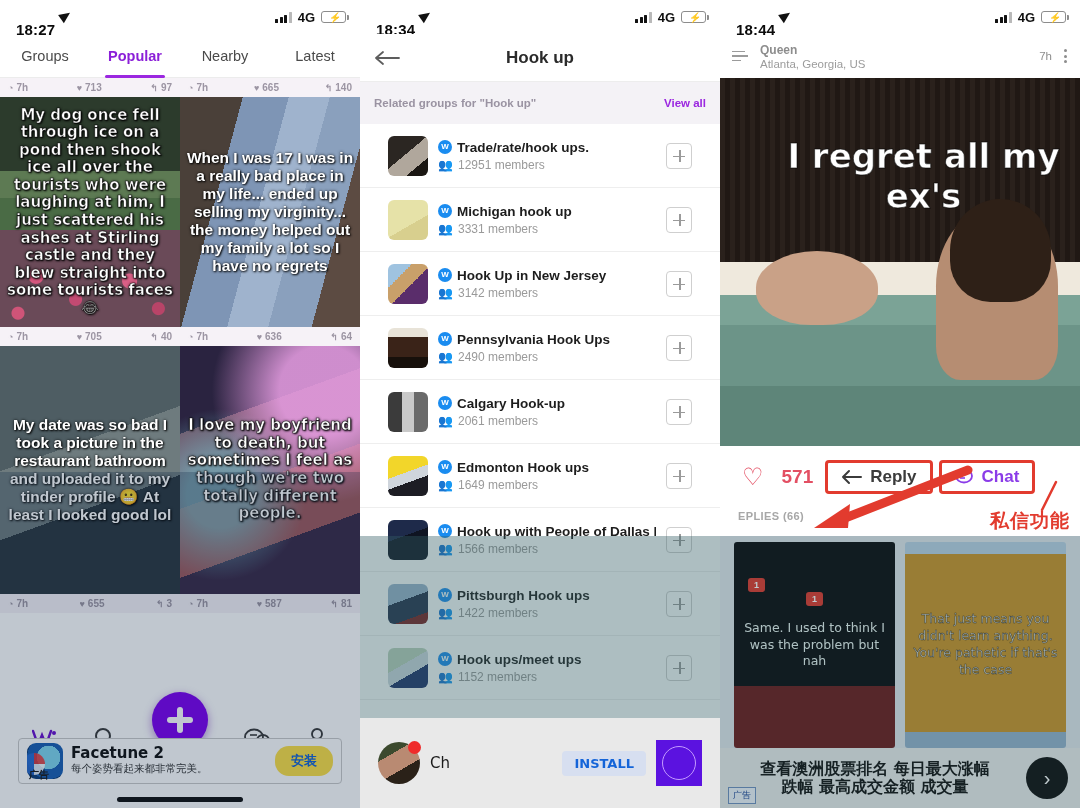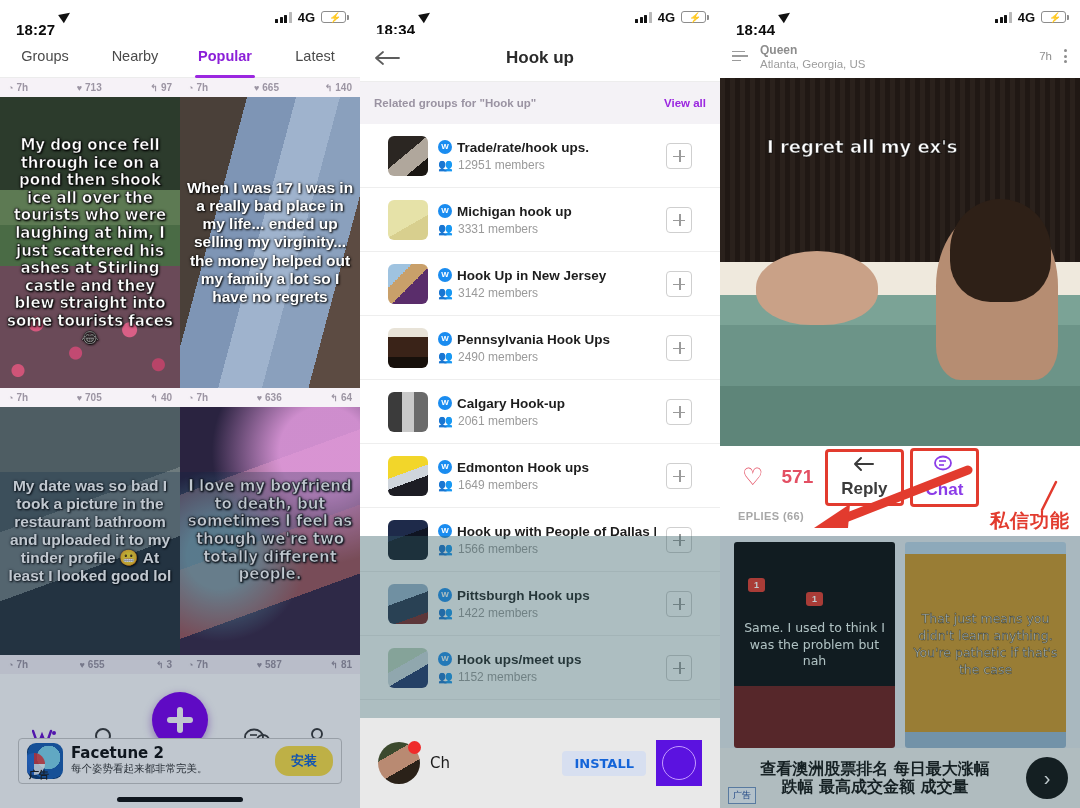--- a/index.html
+++ b/index.html
@@ -45,21 +45,21 @@
   .tab.active::after { content:""; position:absolute; left:17%; right:17%;
     bottom:0; height:3px; background:#9b27e0; border-radius:2px; }
 
   .grid { display:flex; flex-wrap:wrap; }
   .card { width:180px; position:relative; }
   .stat { height:19px; background:#f6f2f7; display:flex; align-items:center;
     justify-content:space-between; padding:0 8px; font-size:10px;
     color:#9c95a3; font-weight:bold; }
   .stat span { display:flex; align-items:center; gap:3px; }
   .stat .gl { font-size:9px; }
-  .cimg { height:291px; position:relative; overflow:hidden;
+  .cimg { height:230px; position:relative; overflow:hidden;
     display:flex; align-items:center; justify-content:center; }
   .cimg.short { height:248px; }
   .ctext { position:relative; z-index:3; text-align:center; color:#fff;
     font-size:15.5px; line-height:1.17; font-weight:bold; padding:0 6px;
     text-shadow:0 0 3px rgba(0,0,0,.85), 1px 1px 2px rgba(0,0,0,.9); }
   .ctext.outl { -webkit-text-stroke:.7px rgba(0,0,0,.75);
      font-family:"DejaVu Sans", sans-serif; font-size:15px; }
 
   
   .bg-flowers { position:absolute; inset:0;
@@ -191,35 +191,35 @@
   .hero .tubrim { position:absolute; left:0; right:0; top:50%; height:10%;
     background:#efe9dd; }
   .hero .water { position:absolute; left:0; right:0; top:59%; bottom:0;
     background:linear-gradient(180deg,#7ba396 0 20%, #6c9488 20% 60%, #5e8579 60% 100%); }
   .hero .body { position:absolute; left:10%; top:47%; width:34%; height:20%;
     border-radius:50% 50% 45% 45%; background:#c9a187; }
   .hero .person { position:absolute; right:6%; top:36%; width:34%; height:46%;
     border-radius:45% 45% 20% 20%; background:#b68d72; }
   .hero .hair { position:absolute; right:8%; top:33%; width:28%; height:28%;
     border-radius:50% 50% 40% 40%; background:#2e2017; }
-  .herotext { position:absolute; left:0; right:0; top:58px; text-align:left;
-    z-index:4; color:#fff; font-size:18px; font-weight:bold;
+  .herotext { position:absolute; left:0; right:0; top:58px; text-align:center;
+    z-index:4; color:#fff; font-size:34px; font-weight:bold;
     font-family:"DejaVu Sans", sans-serif;
     margin-left:47px;
     -webkit-text-stroke:1px rgba(0,0,0,.6); }
 
   .actions { height:62px; display:flex; align-items:center; gap:18px;
     padding:0 22px; background:#fff; }
   .heart { color:#e34f63; font-size:24px; line-height:1; }
   .likecount { color:#e34f63; font-weight:bold; font-size:19px; }
   .replybtn, .chatbtn { display:flex; align-items:center; gap:7px;
     font-size:17px; font-weight:bold; }
   .replybtn { color:#3b3b3b; }
   .chatbtn { color:#8b3ce8; }
-  .hl { position:relative; padding:3px 10px;flex-direction:column; }
+  .hl { position:relative; padding:3px 10px; }
   .hl::after { content:""; position:absolute; inset:-4px -6px;
     border:3px solid #e23b2e; border-radius:4px; }
   .replies-lbl { padding:2px 18px 6px; font-size:11px; color:#a7a7a7;
     font-weight:bold; letter-spacing:.4px; background:#fff; }
   .annot { position:absolute; z-index:40; color:#e23b2e; font-weight:bold; }
   .cnnote { font-size:19px; font-family:"DejaVu Sans", sans-serif;
     letter-spacing:1px; }
   .arrow-svg { position:absolute; z-index:39; }
 
   .replyrow { position:absolute; left:0; right:0; top:536px; bottom:60px;
@@ -267,22 +267,22 @@
             <i></i>
             <i></i>
           </span>
         <span class="net">4G</span>
         <span class="batt"><span class="batt-fill"></span><span class="bolt">⚡</span></span>
       </div>
     </div>
 
     <div class="tabs">
       <div class="tab">Groups</div>
+      <div class="tab active">Popular</div>
       <div class="tab">Nearby</div>
-      <div class="tab active">Popular</div>
       <div class="tab">Latest</div>
     </div>
 
     <div class="grid">
 
       <div class="card">
         <div class="stat">
           <span>
               <span class="gl">◔</span>
               <b>7h</b>

